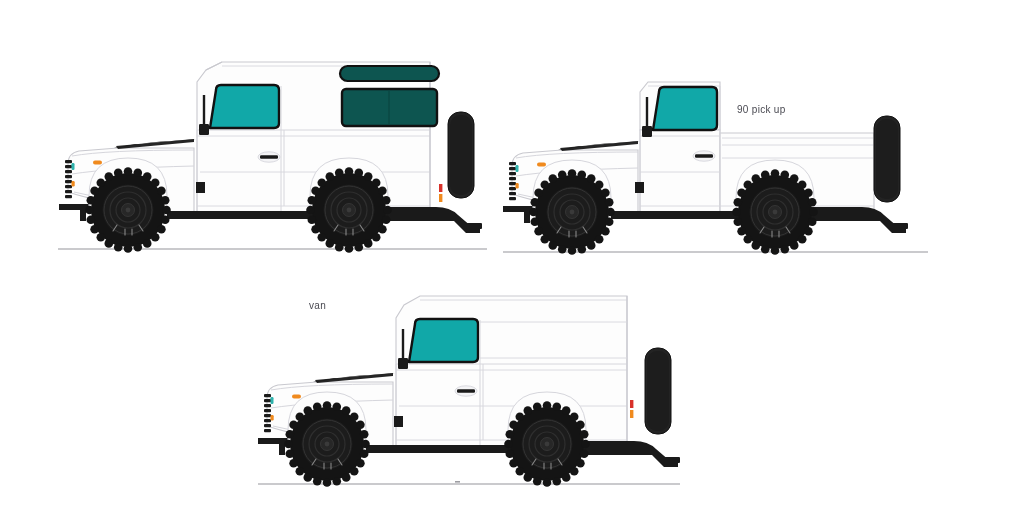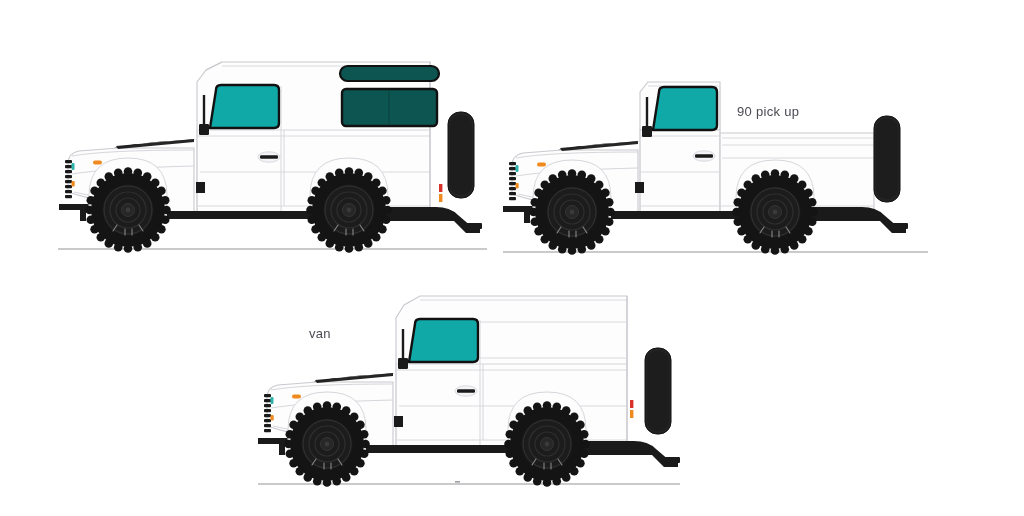--- a/index.html
+++ b/index.html
@@ -17,28 +17,28 @@
   }
   #canvas {
     position: absolute;
     inset: 0;
     width: 1024px;
     height: 516px;
   }
   .vehicle-label {
     position: absolute;
     font-family: "Liberation Sans", sans-serif;
-    font-size: 13px;
+    font-size: 10px;
     color: #4a4a52;
     letter-spacing: 0.3px;
     white-space: nowrap;
     user-select: none;
   }
   #label-pickup { left: 737px; top: 104px; }
-  #label-van    { left: 309px; top: 326px; }
+  #label-van    { left: 309px; top: 300px; }
 </style>
 </head>
 <body>
 
 <svg id="canvas" viewBox="0 0 1024 516" xmlns="http://www.w3.org/2000/svg">
   <defs>
 
     <g id="wheel">
 
       <circle cx="0" cy="0" r="37" fill="#141414"></circle>

